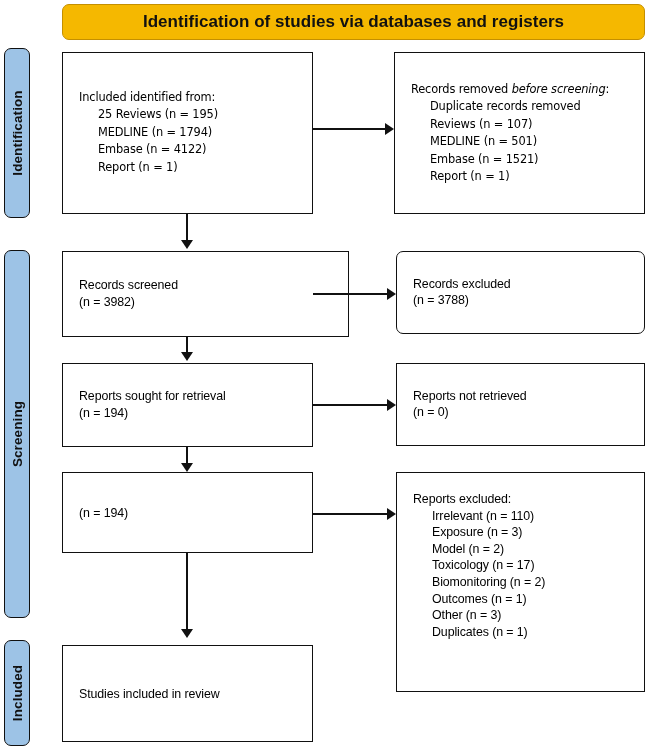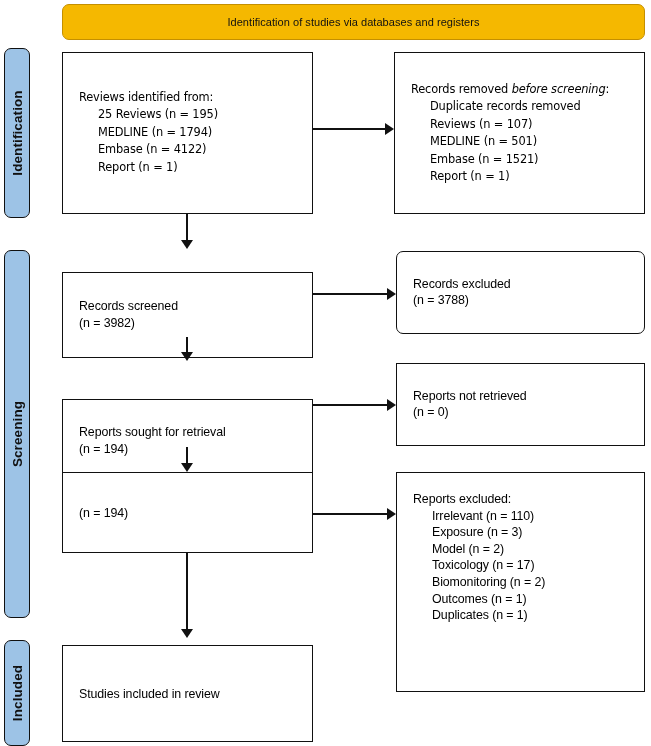--- a/index.html
+++ b/index.html
@@ -59,22 +59,22 @@
     background: #f5b800;
     border: 1.6px solid #c48f00;
     border-radius: 7px;
     box-sizing: border-box;
     display: flex;
     align-items: center;
     justify-content: center;
   }
   #banner-title {
     font-family: "Liberation Sans", sans-serif;
-    font-weight: normal;
-    font-size: 11px;
+    font-weight: bold;
+    font-size: 17px;
     color: #111111;
     letter-spacing: 0.05px;
   }
 
   
   .box {
     position: absolute;
     background: #ffffff;
     border: 1.9px solid #111111;
     box-sizing: border-box;
@@ -106,23 +106,23 @@
     line-height: 16.6px;
     letter-spacing: -0.1px;
   }
   .line { display: block; white-space: pre; }
   .line.indent { padding-left: 19px; }
   .line .em { font-style: italic; }
 
   
   #box-identified     { left: 62px;  top: 52px;  width: 251px; height: 162px; }
   #box-removed        { left: 394px; top: 52px;  width: 251px; height: 162px; padding-left: 26px; }
-  #box-screened       { left: 62px;  top: 251px; width: 251px; height: 86px; margin-top: 21px;  }
+  #box-screened       { left: 62px;  top: 251px; width: 287px; height: 86px;  }
   #box-excluded       { left: 396px; top: 251px; width: 249px; height: 83px; border-radius: 7px;  }
-  #box-sought         { left: 62px;  top: 363px; width: 251px; height: 84px; margin-top: 36px;  }
+  #box-sought         { left: 62px;  top: 363px; width: 251px; height: 84px;  }
   #box-not-retrieved  { left: 396px; top: 363px; width: 249px; height: 83px;  }
   #box-assessed       { left: 62px;  top: 472px; width: 251px; height: 81px;  }
   #box-reports-excl   { left: 396px; top: 472px; width: 249px; height: 220px; }
   #box-included       { left: 62px;  top: 645px; width: 251px; height: 97px;  }
 
   
   .conn {
     position: absolute;
     background: #111111;
   }
@@ -159,21 +159,21 @@
   <div class="phase" id="phase-included">
     <span class="phase-label">Included</span>
   </div>
 
   <div id="banner">
     <span id="banner-title">Identification of studies via databases and registers</span>
   </div>
 
   <div class="box font-humanist" id="box-identified">
     <div class="box-body v-center">
-      <span class="line">Reviews identified from:</span>
+      <span class="line">Included identified from:</span>
       <span class="line indent">25 Reviews (n = 195)</span>
       <span class="line indent">MEDLINE (n = 1794)</span>
       <span class="line indent">Embase (n = 4122)</span>
       <span class="line indent">Report (n = 1)</span>
     </div>
   </div>
 
   <div class="box font-humanist" id="box-removed">
     <div class="box-body v-center">
       <span class="line"><span>Records removed </span><span class="em">before screening</span><span>:</span></span>
@@ -239,20 +239,21 @@
 
   <div class="box font-grotesque" id="box-reports-excl">
     <div class="box-body" style="top:18px;">
       <span class="line">Reports excluded:</span>
       <span class="line indent">Irrelevant (n = 110)</span>
       <span class="line indent">Exposure (n = 3)</span>
       <span class="line indent">Model (n = 2)</span>
       <span class="line indent">Toxicology (n = 17)</span>
       <span class="line indent">Biomonitoring (n = 2)</span>
       <span class="line indent">Outcomes (n = 1)</span>
+      <span class="line indent">Other (n = 3)</span>
       <span class="line indent">Duplicates (n = 1)</span>
     </div>
   </div>
 
   <div class="conn conn-h" style="left:313px; top:513px; width:74px;"></div>
   <div class="arrowhead arrow-right" style="left:387px; top:508px;"></div>
 
   <div class="conn conn-v" style="left:186px; top:553px; height:78px;"></div>
   <div class="arrowhead arrow-down" style="left:181px; top:629px;"></div>
 

